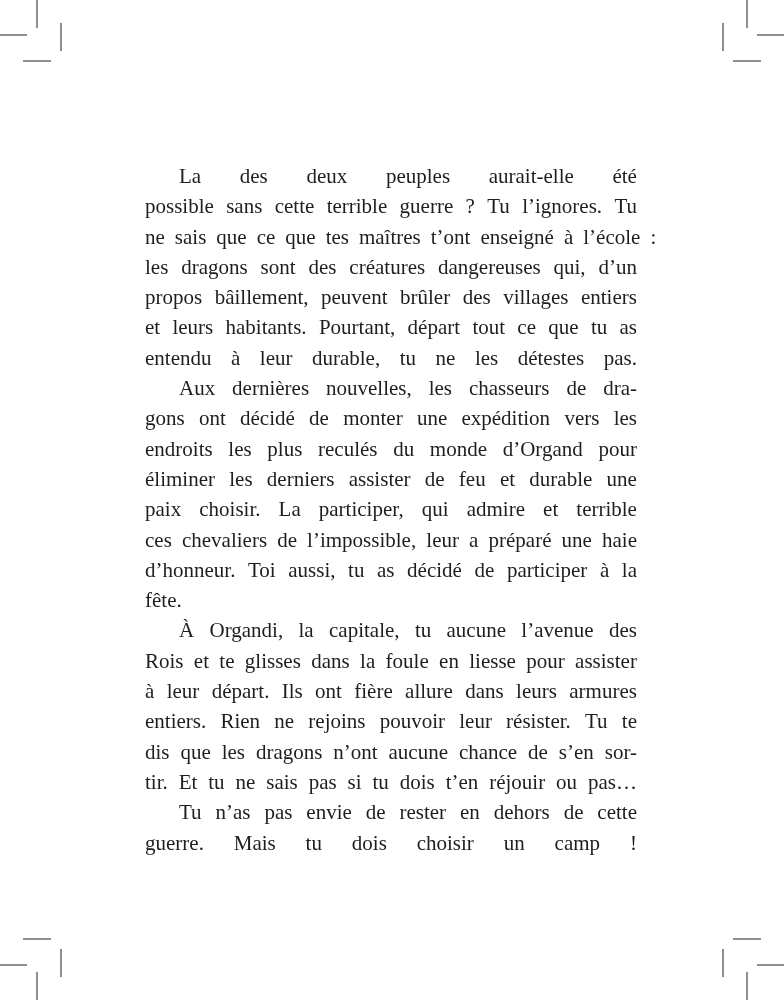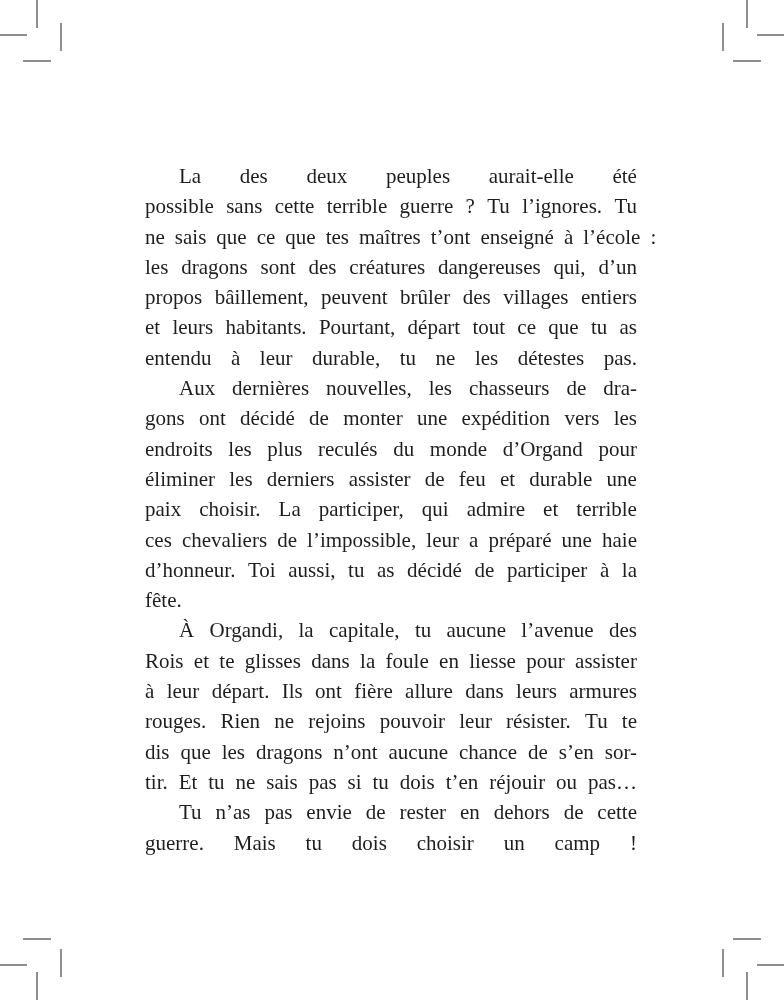--- a/index.html
+++ b/index.html
@@ -280,21 +280,21 @@
           <span>départ.</span>
           <span>Ils</span>
           <span>ont</span>
           <span>fière</span>
           <span>allure</span>
           <span>dans</span>
           <span>leurs</span>
           <span>armures</span>
         </div>
         <div class="line justify">
-          <span>rouges.</span>
+          <span>entiers.</span>
           <span>Rien</span>
           <span>ne</span>
           <span>rejoins</span>
           <span>pouvoir</span>
           <span>leur</span>
           <span>résister.</span>
           <span>Tu</span>
           <span>te</span>
         </div>
         <div class="line justify">

